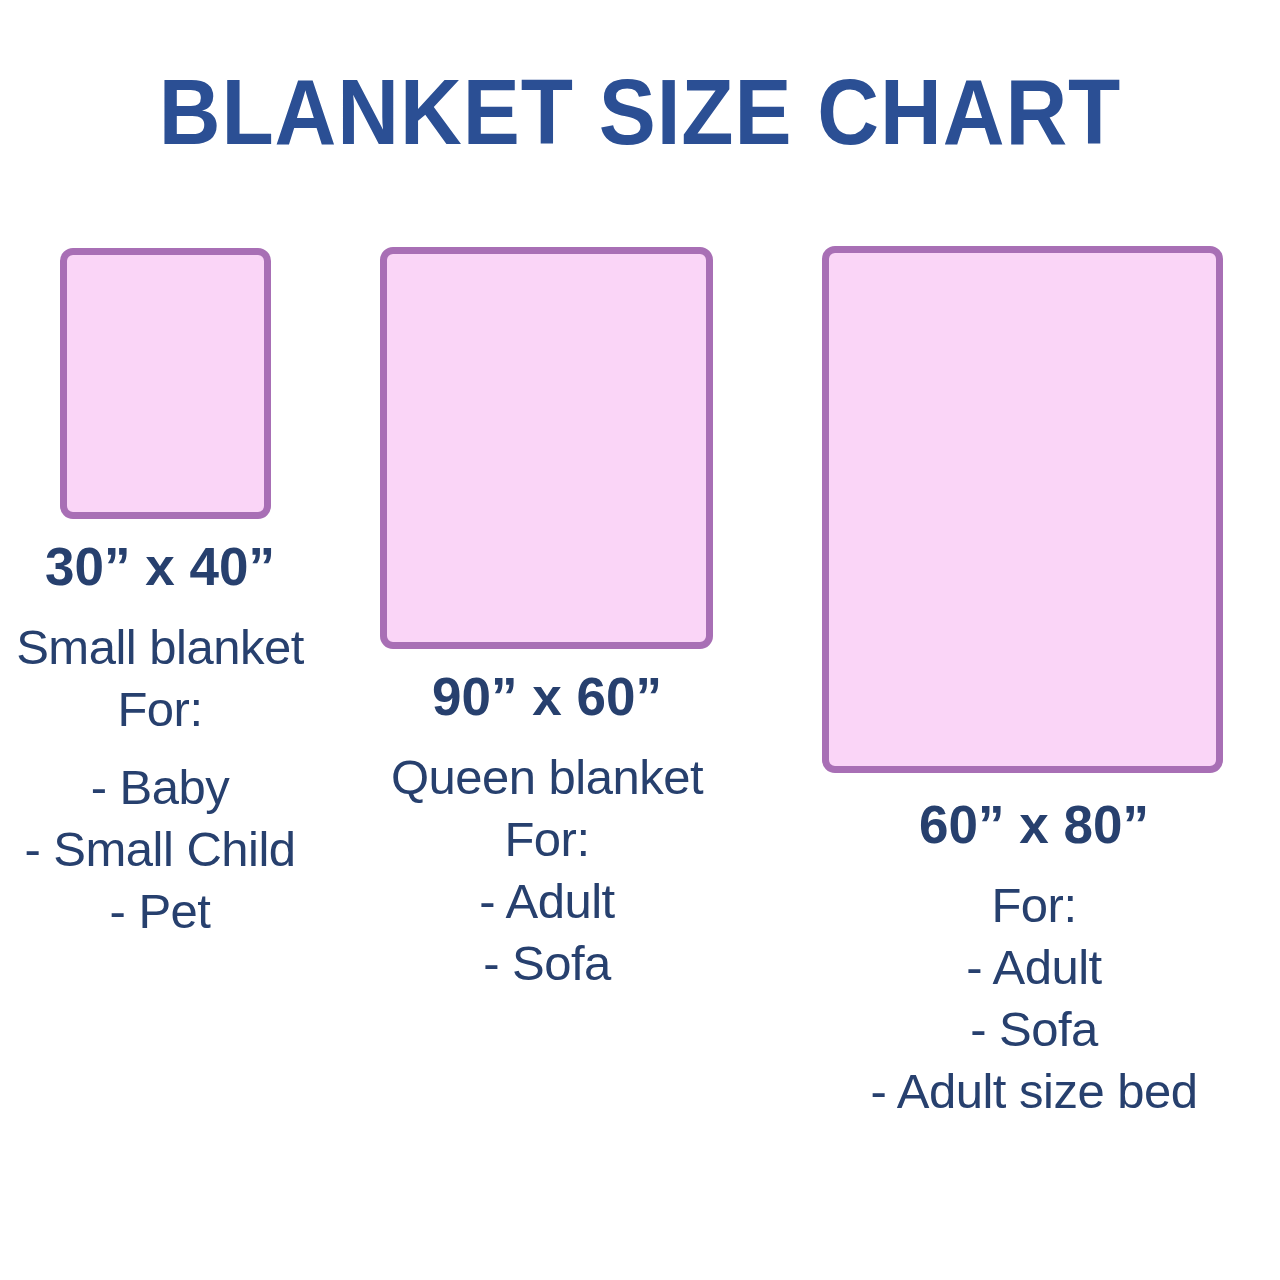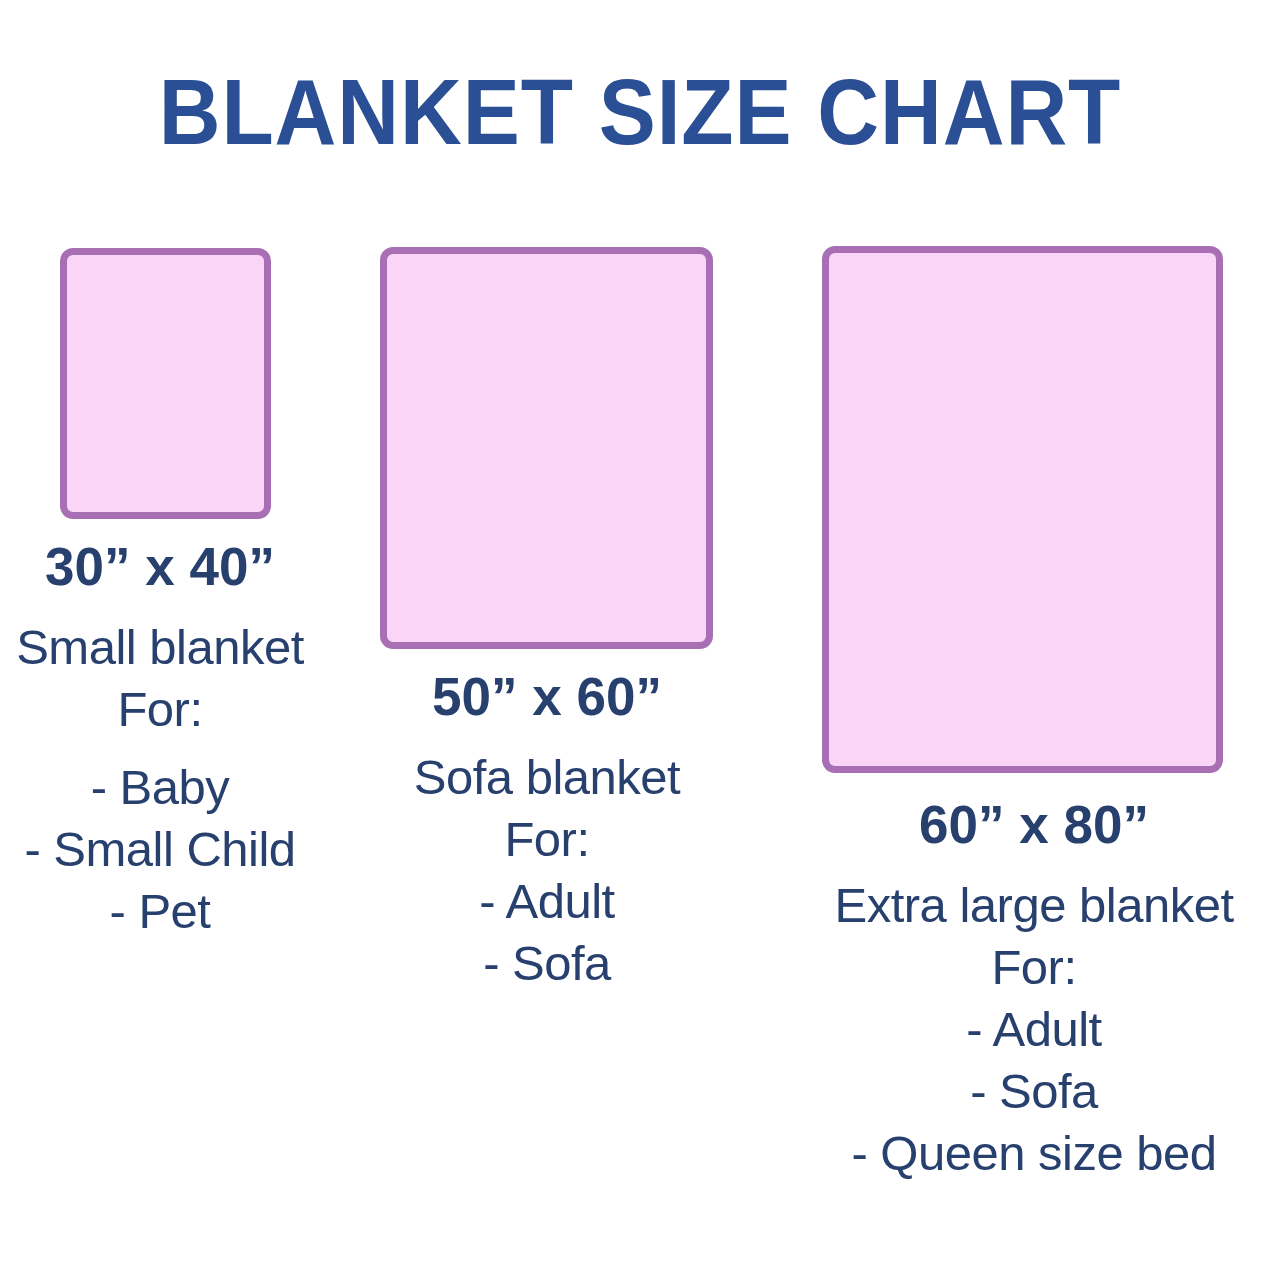--- a/index.html
+++ b/index.html
@@ -115,35 +115,34 @@
       <div class="spacer"></div>
       <div class="detail-line">- Baby</div>
       <div class="detail-line">- Small Child</div>
       <div class="detail-line">- Pet</div>
     </div>
   </div>
 
   <div class="column col-2">
     <div class="swatch swatch-2"></div>
     <div class="textblock tb-2">
-      <div class="dimension">50” x 60”</div>
+      <div class="dimension">90” x 60”</div>
       <div class="spacer"></div>
-      <div class="detail-line">Sofa blanket</div>
+      <div class="detail-line">Queen blanket</div>
       <div class="detail-line">For:</div>
       <div class="detail-line">- Adult</div>
       <div class="detail-line">- Sofa</div>
     </div>
   </div>
 
   <div class="column col-3">
     <div class="swatch swatch-3"></div>
     <div class="textblock tb-3">
       <div class="dimension">60” x 80”</div>
       <div class="spacer"></div>
-      <div class="detail-line">Extra large blanket</div>
       <div class="detail-line">For:</div>
       <div class="detail-line">- Adult</div>
       <div class="detail-line">- Sofa</div>
-      <div class="detail-line">- Queen size bed</div>
+      <div class="detail-line">- Adult size bed</div>
     </div>
   </div>
 
 </div>
 
 </body></html>

